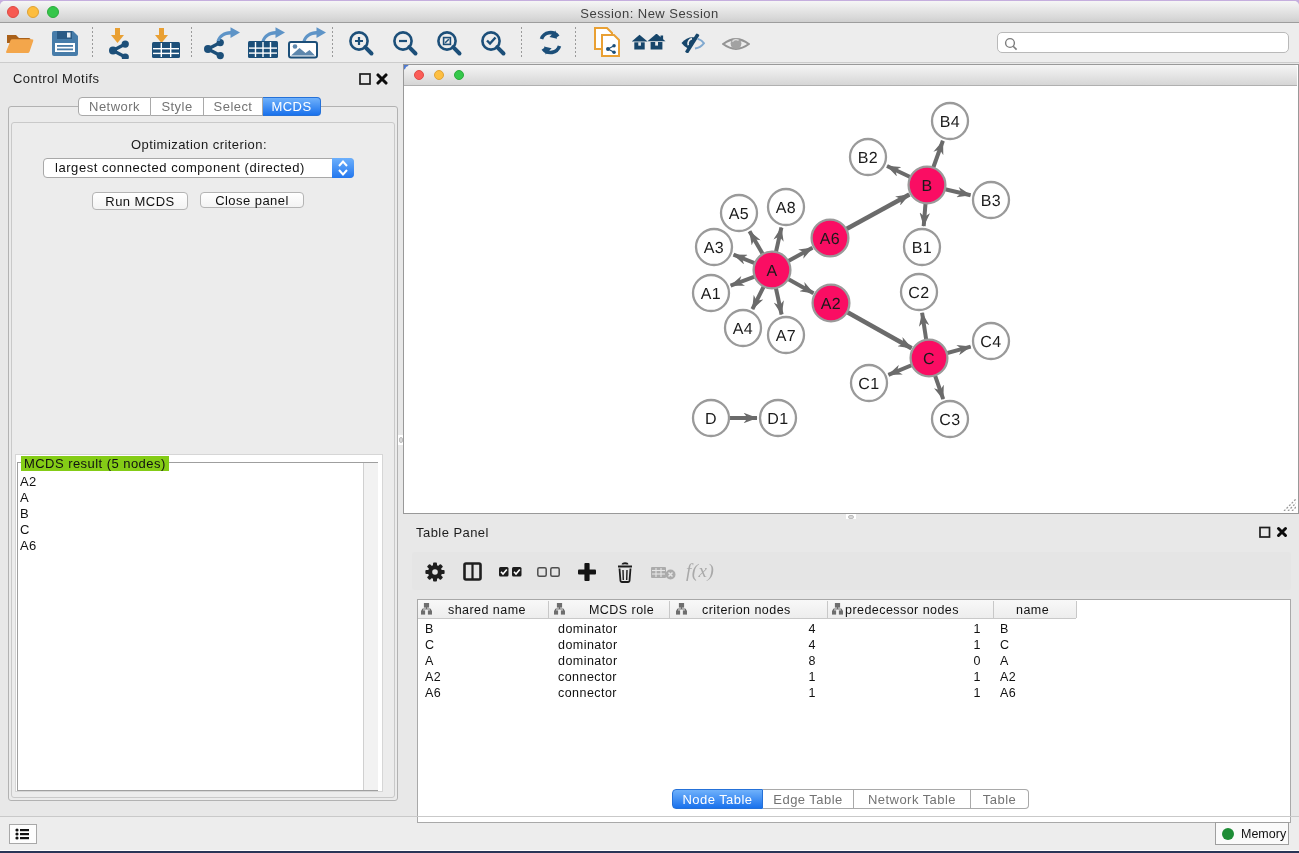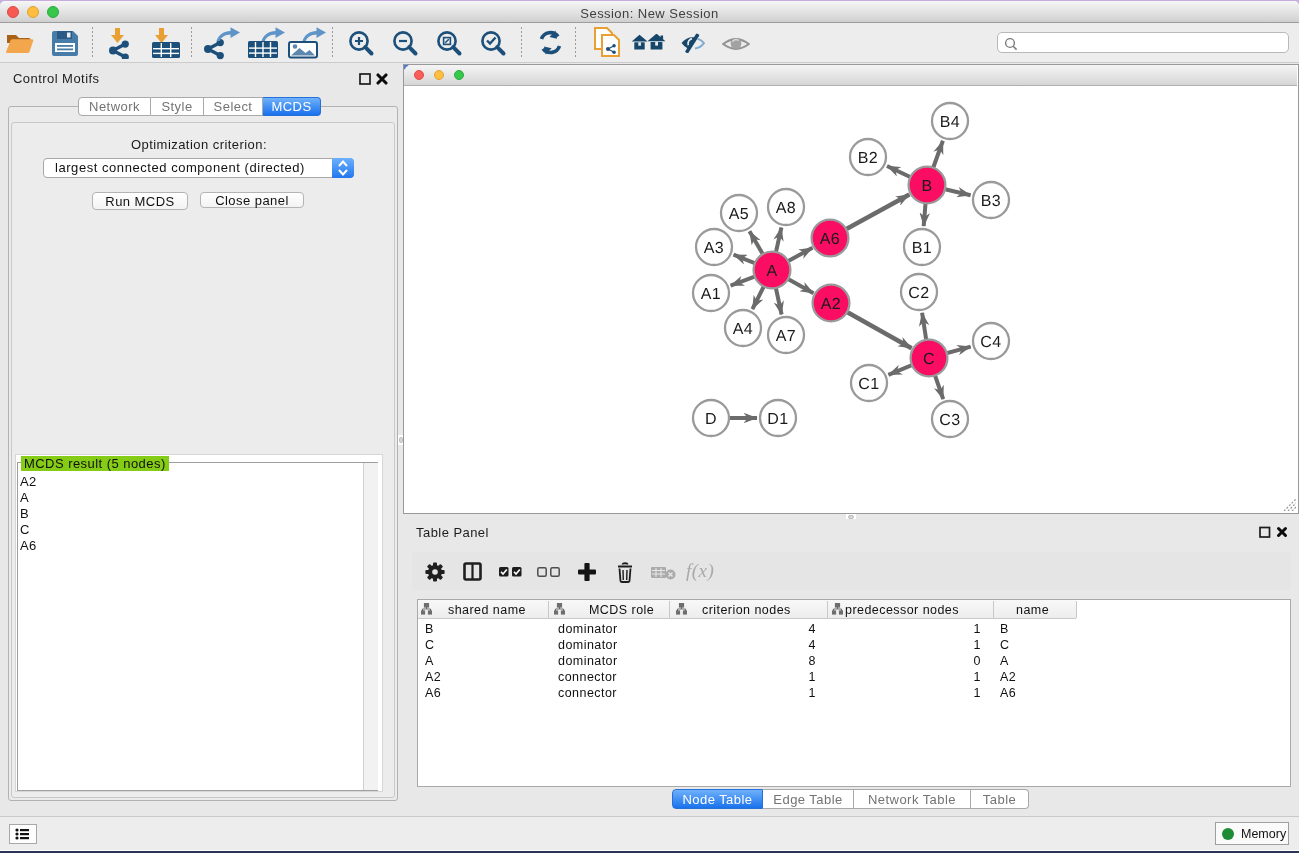--- a/index.html
+++ b/index.html
@@ -34,21 +34,21 @@
 #legend{left:21px;top:456px;background:#84cc16;padding:0 3px;font-size:13px;color:#111}
 .li{left:20px;font-size:13px;color:#111}
 #vsb{left:363px;top:463px;width:15px;height:327px;background:#f2f2f2;border-left:1px solid #d0d0d0}
 
 #net{left:403px;top:64px;width:896px;height:450px;background:#fff;border:1px solid #999}
 #nettb{left:0;top:0;width:893px;height:21px;background:linear-gradient(#f5f5f5,#d6d6d6);border-bottom:1px solid #b0b0b0;border-radius:3px 3px 0 0}
 #nettitle{width:893px;text-align:center;top:4px;font-size:13px;color:#383838}
 
 #tp-title{left:416px;top:525px;font-size:13px;color:#1d1d1d}
 #tp-toolbar{left:412px;top:552px;width:879px;height:38px;background:#e5e5e5;border-radius:2px}
-#tbl{left:417px;top:599px;width:874px;height:188px;background:#fff;border:1px solid #a9a9a9}
+#tbl{left:417px;top:599px;width:874px;height:224px;background:#fff;border:1px solid #a9a9a9}
 #thead{left:0;top:0;width:658px;height:19px;background:linear-gradient(#f8f8f8,#ededed);border-bottom:1px solid #c9c9c9}
 .hsep{position:absolute;top:1px;width:1px;height:17px;background:#c8c8c8}
 .hcell{position:absolute;top:3px;font-size:12.5px;color:#111}
 .trow{position:absolute;font-size:12.5px;color:#111}
 .num{text-align:right}
 
 #btabs{left:672px;top:789px}
 #btabs .tab{height:20px}
 
 #statusline{left:0;top:816px;width:1299px;height:1px;background:#c9c9c9}

